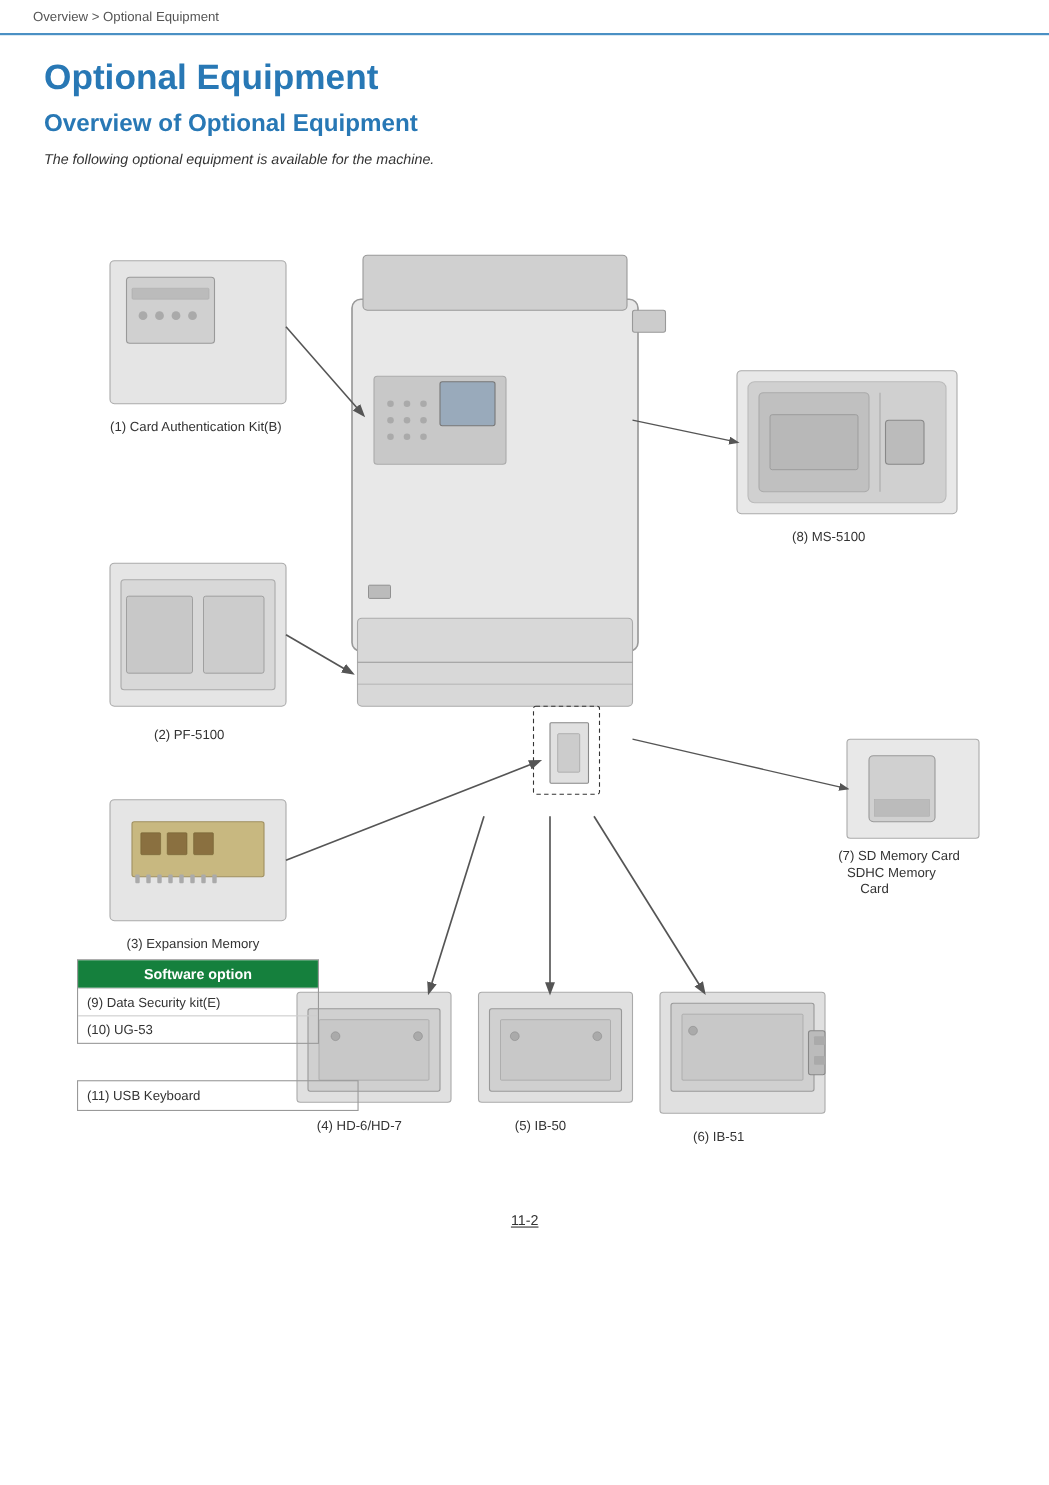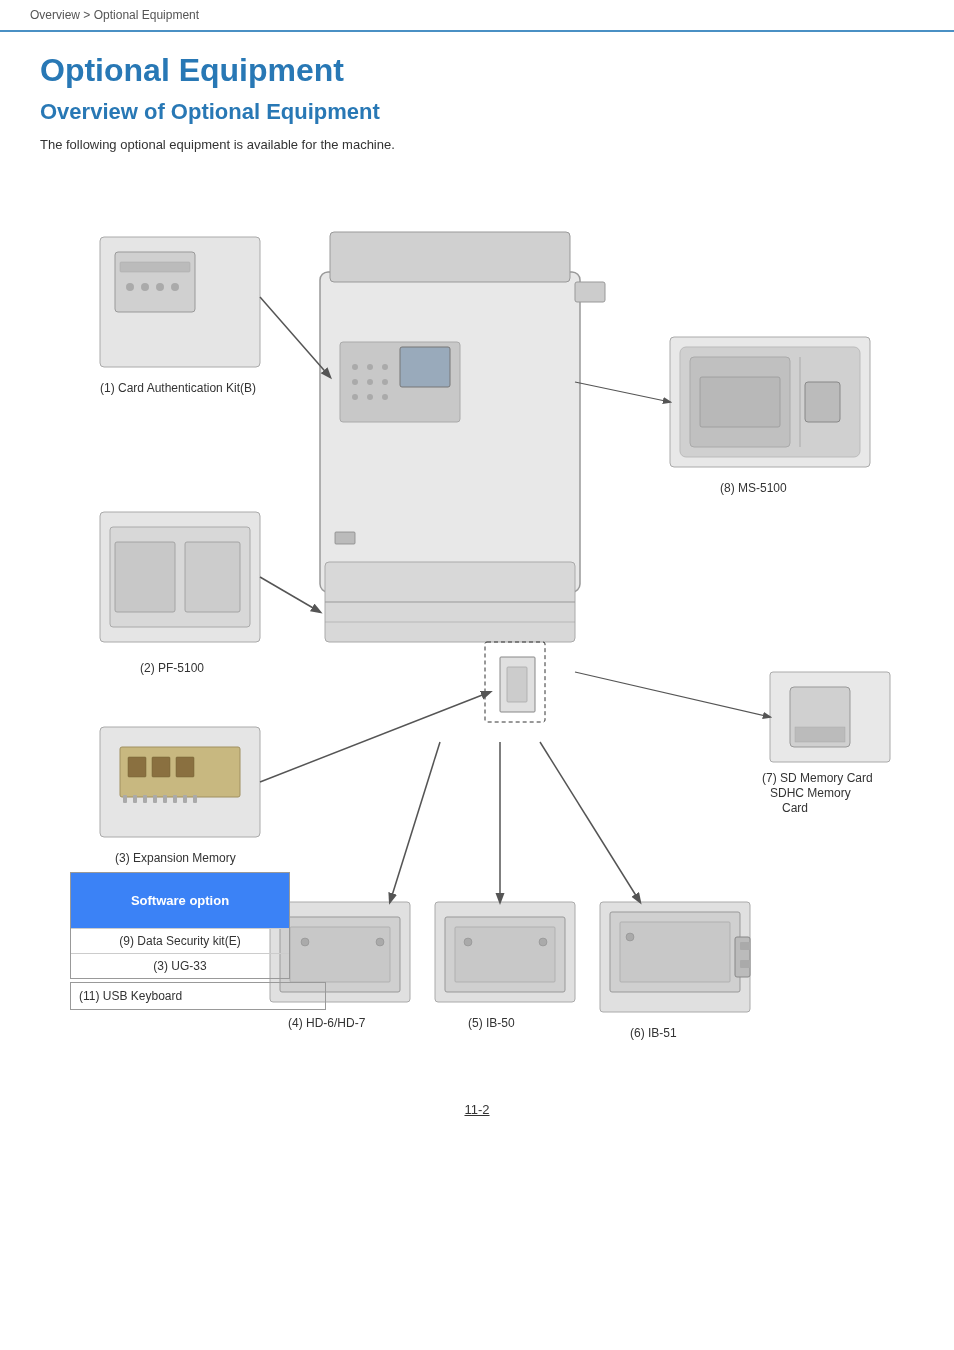--- a/index.html
+++ b/index.html
@@ -34,53 +34,53 @@
     .section-title {
       font-size: 22px;
       font-weight: bold;
       color: #2878b5;
       margin-bottom: 12px;
     }
     .intro-text {
       font-size: 13px;
       color: #333;
       margin-bottom: 20px;
+      font-style: italic;
     }
     .diagram-area {
       position: relative;
       width: 880px;
       height: 920px;
       margin: 0 auto;
     }
     
     .diagram-svg {
       width: 100%;
       height: 100%;
     }
     .software-box {
       position: absolute;
       left: 30px;
       top: 700px;
       width: 220px;
       border: 1px solid #999;
     }
     .software-header {
-      background: #3b82f6;
+      background: #15803d;
       color: #fff;
       text-align: center;
-      padding: 20px 0;
+      padding: 5px 0;
       font-size: 13px;
       font-weight: bold;
     }
     .software-item {
       border-top: 1px solid #ccc;
       padding: 5px 8px;
       font-size: 12px;
       color: #333;
-      text-align: center;
     }
     .usb-box {
       position: absolute;
       left: 30px;
       top: 810px;
       width: 256px;
       border: 1px solid #999;
       padding: 6px 8px;
       font-size: 12px;
       color: #333;
@@ -268,21 +268,21 @@
 
     </svg>
 
     
     <div class="software-box">
       <div class="software-header">Software option</div>
       <div class="software-item">
         <span>(9) Data Security kit(E)</span>
       </div>
       <div class="software-item">
-        <span>(3) UG-33</span>
+        <span>(10) UG-53</span>
       </div>
     </div>
 
     
     <div class="usb-box">
       <span>(11) USB Keyboard</span>
     </div>
 
   </div>
 

